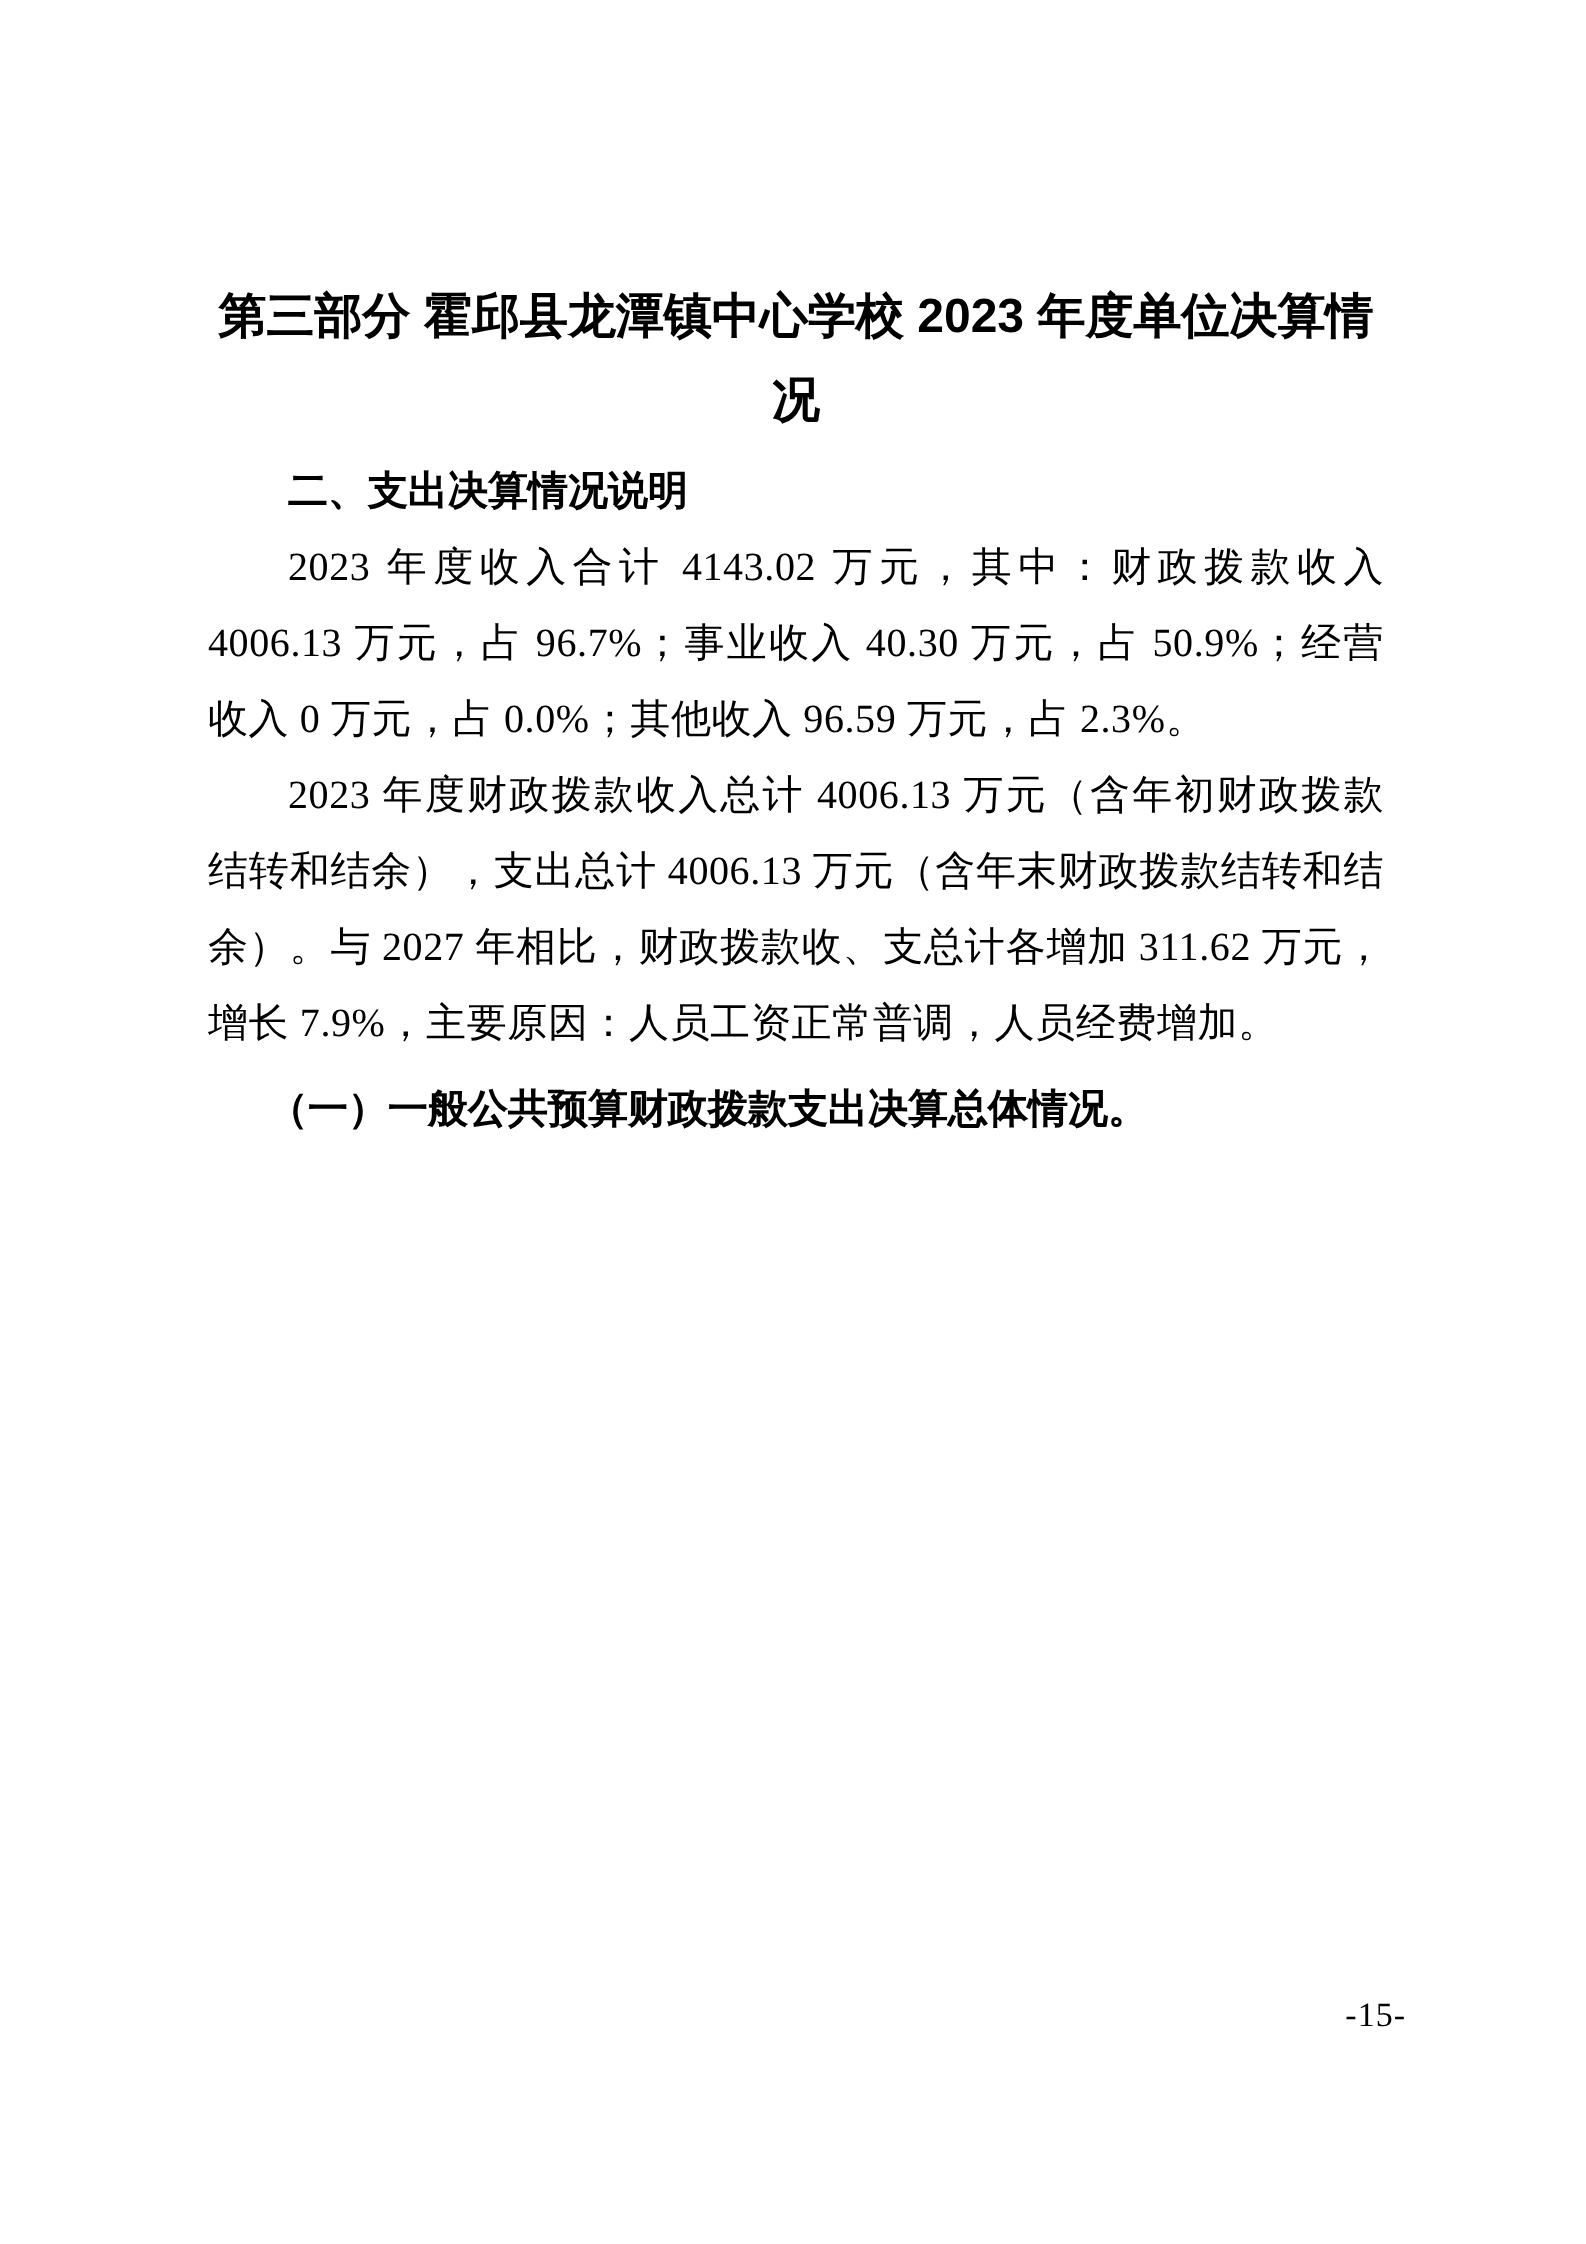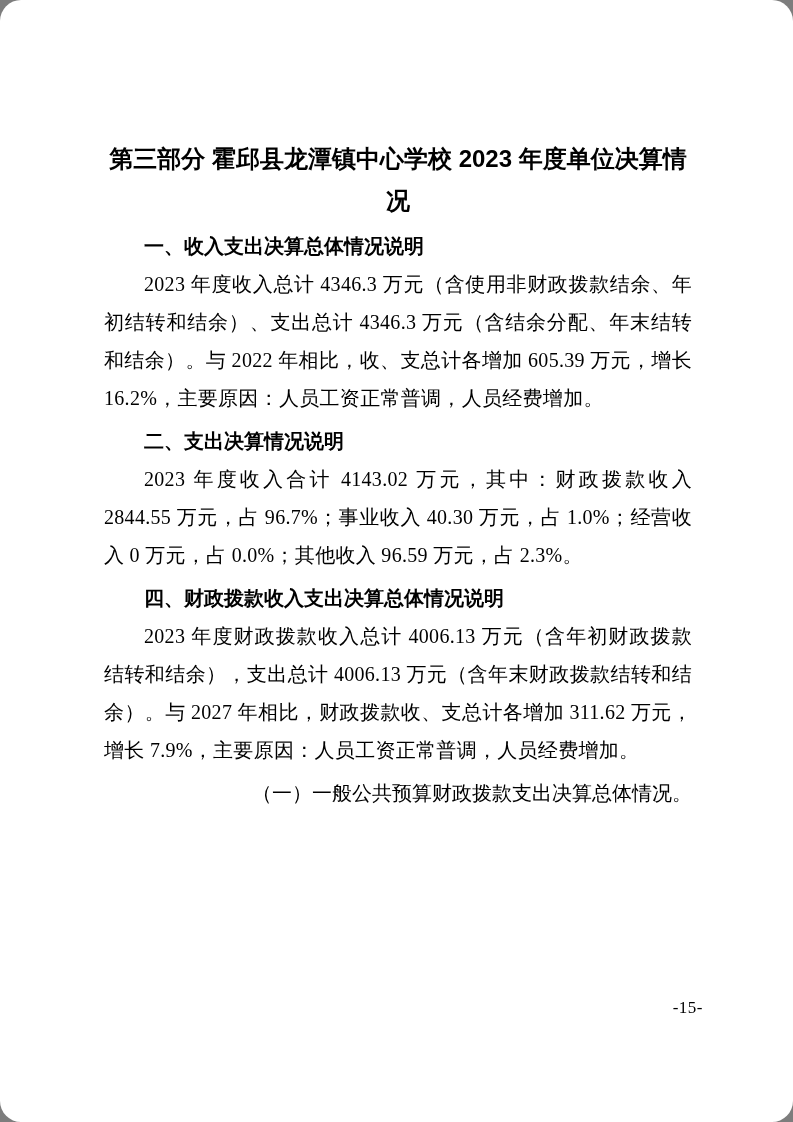--- a/index.html
+++ b/index.html
@@ -9,21 +9,20 @@
   }
   .page {
     position: relative;
     width: 793px;
     height: 1122px;
     margin: 0 auto;
     background: #ffffff;
     color: #000000;
     font-family: "Liberation Serif", serif;
     overflow: hidden;
-    border-radius: 21px;
   }
   .content {
     position: absolute;
     left: 104px;
     top: 138px;
     width: 588px;
   }
   .doc-title {
     font-family: "Liberation Sans", sans-serif;
     font-weight: bold;
@@ -47,61 +46,55 @@
     font-family: "Liberation Serif", serif;
     font-size: 20px;
     line-height: 38px;
     text-indent: 2em;
     text-align: justify;
     margin: 0;
     letter-spacing: 0.3px;
   }
   .sub-heading {
     font-family: "Liberation Serif", serif;
-    font-weight: normal;
+    font-weight: bold;
     font-size: 20px;
     line-height: 38px;
     text-indent: 1.5em;
     margin: 5px 0 0 0;
-    text-align: right;
   }
   .page-number {
     position: absolute;
     right: 90px;
     bottom: 104px;
     font-family: "Liberation Serif", serif;
     font-size: 17px;
     letter-spacing: 0.5px;
   }
 </style>
 </head>
 <body>
 
 <div class="page">
   <div class="content">
 
     <h1 class="doc-title">
       <span class="title-line">第三部分 霍邱县龙潭镇中心学校 2023 年度单位决算情况</span>
     </h1>
 
-    <div>
-      <h2 class="section-heading">一、收入支出决算总体情况说明</h2>
-      <p class="body-para">2023 年度收入总计 4346.3 万元（含使用非财政拨款结余、年初结转和结余）、支出总计 4346.3 万元（含结余分配、年末结转和结余）。与 2022 年相比，收、支总计各增加 605.39 万元，增长 16.2%，主要原因：人员工资正常普调，人员经费增加。</p>
-    </div>
 
     <div>
       <h2 class="section-heading">二、支出决算情况说明</h2>
-      <p class="body-para">2023 年度收入合计 4143.02 万元，其中：财政拨款收入 2844.55 万元，占 96.7%；事业收入 40.30 万元，占 1.0%；经营收入 0 万元，占 0.0%；其他收入 96.59 万元，占 2.3%。</p>
+      <p class="body-para">2023 年度收入合计 4143.02 万元，其中：财政拨款收入 4006.13 万元，占 96.7%；事业收入 40.30 万元，占 50.9%；经营收入 0 万元，占 0.0%；其他收入 96.59 万元，占 2.3%。</p>
     </div>
 
     <div>
     </div>
 
     <div>
-      <h2 class="section-heading">四、财政拨款收入支出决算总体情况说明</h2>
       <p class="body-para">2023 年度财政拨款收入总计 4006.13 万元（含年初财政拨款结转和结余），支出总计 4006.13 万元（含年末财政拨款结转和结余）。与 2027 年相比，财政拨款收、支总计各增加 311.62 万元，增长 7.9%，主要原因：人员工资正常普调，人员经费增加。</p>
     </div>
 
     <div>
       <h3 class="sub-heading">（一）一般公共预算财政拨款支出决算总体情况。</h3>
     </div>
 
   </div>
 
   <div class="page-number">-15-</div>

